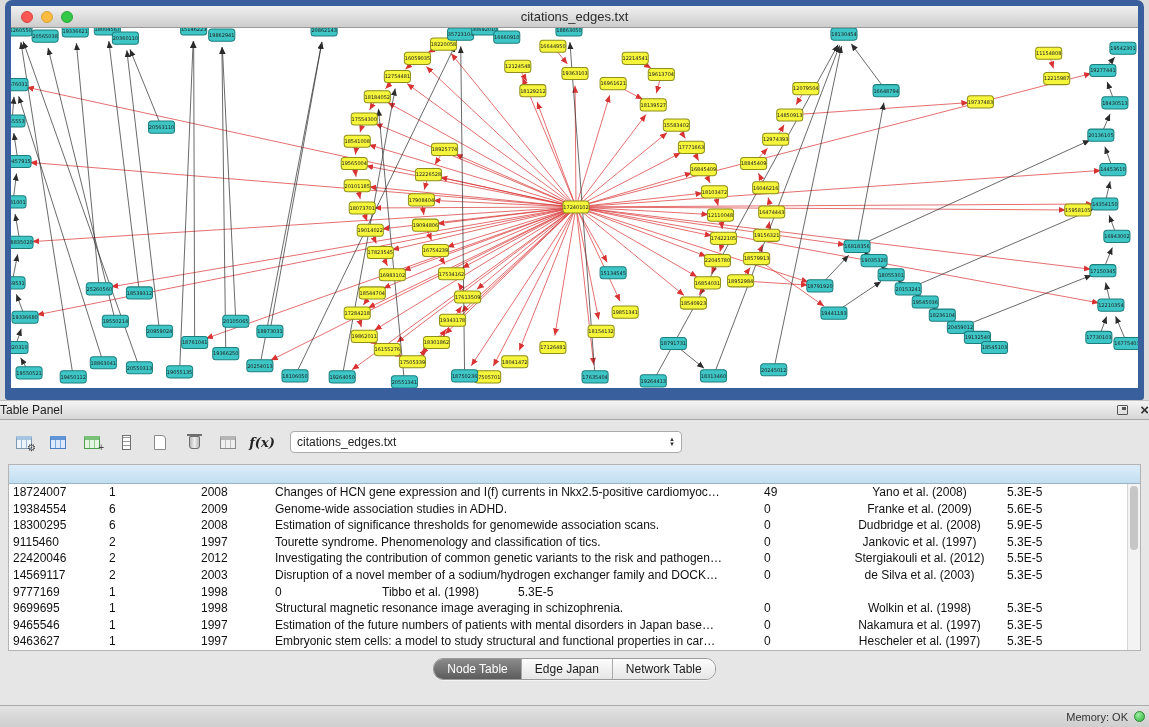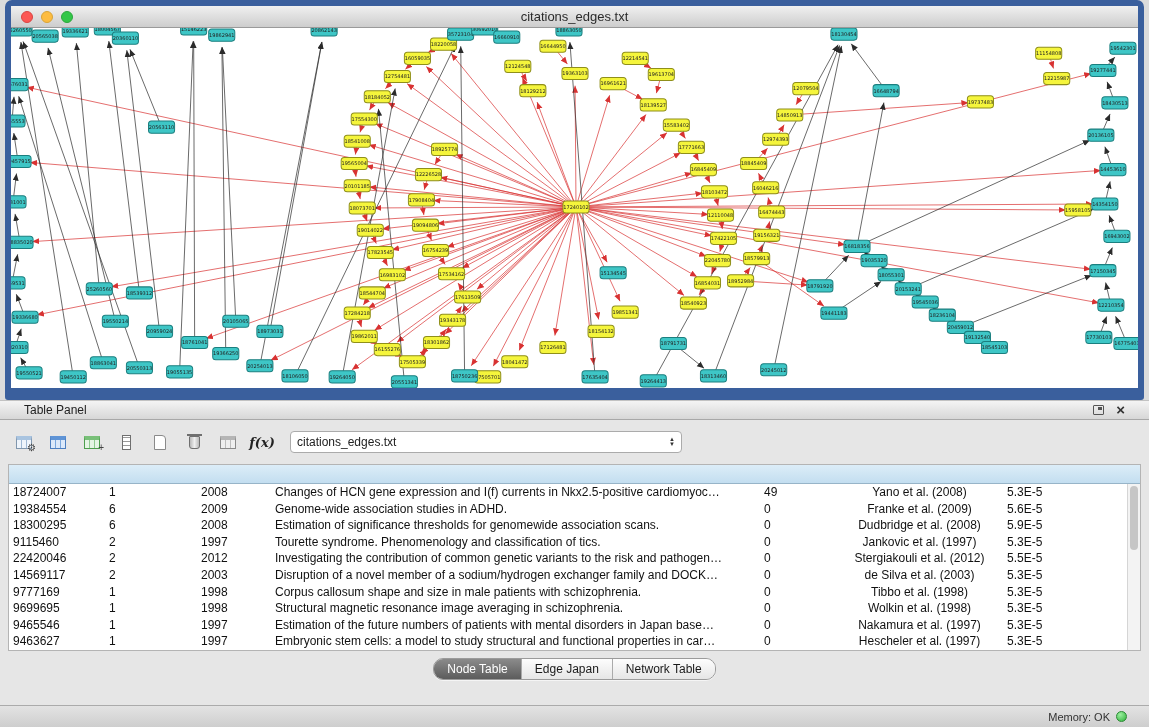--- a/index.html
+++ b/index.html
@@ -13,21 +13,21 @@
   .tl { width:12px; height:12px; border-radius:50%; display:inline-block; margin-left:8px; }
   .tl.red    { background:#fc5753; border:1px solid #d94542; margin-left:10px; }
   .tl.yellow { background:#fdbc40; border:1px solid #d8a438; }
   .tl.green  { background:#33c748; border:1px solid #2ca73d; }
   .titlebar .title { position:absolute; left:0; right:0; text-align:center; font-size:13px; color:#2b2b2b; }
   .canvas { flex:1; background:#fff; position:relative; overflow:hidden; }
   .canvas svg { width:100%; height:100%; display:block; }
   svg text { font-family:"DejaVu Sans", sans-serif; }
 
   
-  .panel-titlebar { height:20px; background:linear-gradient(#f4f4f4,#d7d7d7); border-top:1px solid #c2c2c2; border-bottom:1px solid #a8a8a8; display:flex; align-items:center; font-size:12px; color:#222; padding:0 24px; flex:0 0 20px;text-align:right; }
+  .panel-titlebar { height:20px; background:linear-gradient(#f4f4f4,#d7d7d7); border-top:1px solid #c2c2c2; border-bottom:1px solid #a8a8a8; display:flex; align-items:center; font-size:12px; color:#222; padding:0 0; flex:0 0 20px;text-align:right; }
   .panel-titlebar .spacer { flex:1; }
   .float-icon { width:11px; height:10px; border:1px solid #555; border-radius:1px; margin-right:12px; position:relative; }
   .float-icon::after { content:""; position:absolute; right:1px; top:1px; width:4px; height:3px; background:#555; }
   .close-x { font-size:15px; font-weight:bold; color:#333; line-height:14px; cursor:default; }
 
   .panel-body { flex:1; background:#e6e6e6; display:flex; flex-direction:column; }
 
   .toolbar { display:flex; align-items:center; margin:9px 10px 7px 10px; }
   .btns { display:flex; align-items:center; gap:6px; }
   .tbtn { width:28px; height:26px; background:transparent; border:none; display:flex; align-items:center; justify-content:center; position:relative; }
@@ -57,21 +57,21 @@
   .td.align-center { text-align:center; }
   .vscroll { position:absolute; top:19px; right:0; bottom:0; width:13px; background:#f3f3f3; border-left:1px solid #d5d5d5; }
   .vscroll .thumb { margin:2px 2px; height:64px; background:#c6c6c6; border-radius:5px; }
 
   .tabs-row { display:flex; justify-content:center; margin-top:7px; }
   .tabs { display:inline-flex; border:1px solid #9b9b9b; border-radius:10px; overflow:hidden; box-shadow:0 1px 0 rgba(255,255,255,.6); }
   .tab { font-size:12px; padding:3px 13px; background:linear-gradient(#fdfdfd,#e6e6e6); color:#1a1a1a; border:none; border-left:1px solid #aaa; }
   .tab:first-child { border-left:none; }
   .tab.active { background:linear-gradient(#8b8b8b,#5c5c5c); color:#fff; }
 
-  .statusbar { height:22px; flex:0 0 22px; background:linear-gradient(#e3e3e3,#cecece); border-top:1px solid #ababab; display:flex; align-items:center; justify-content:flex-end; padding-right:22px; }
+  .statusbar { height:22px; flex:0 0 22px; background:linear-gradient(#e3e3e3,#cecece); border-top:1px solid #ababab; display:flex; align-items:center; justify-content:flex-end; padding-right:4px; }
   .statusbar .mem { font-size:11px; color:#333; }
   .led { width:11px; height:11px; border-radius:50%; background:radial-gradient(circle at 35% 30%, #9cf0a0, #2fb13a); border:1px solid #2a8a33; margin-left:6px; }
 </style>
 </head>
 <body>
 
 <div class="desktop">
   <div class="net-window">
     <div class="titlebar">
       <span class="tl red"></span>
@@ -898,21 +898,20 @@
           <div class="td align-left" style="width: 74px;">2003</div>
           <div class="td align-left" style="width: 489px;">Disruption of a novel member of a sodium/hydrogen exchanger family and DOCK…</div>
           <div class="td align-left" style="width: 76px;">0</div>
           <div class="td align-center" style="width: 167px;">de Silva et al. (2003)</div>
           <div class="td align-left" style="width: 86px;">5.3E-5</div>
         </div>
         <div class="tr">
           <div class="td align-left" style="width: 96px;">9777169</div>
           <div class="td align-left" style="width: 92px;">1</div>
           <div class="td align-left" style="width: 74px;">1998</div>
-          <div class="td align-left" style="width: 489px;">Corpus callosum shape and size in male patients with schizophrenia.</div>
           <div class="td align-left" style="width: 76px;">0</div>
           <div class="td align-center" style="width: 167px;">Tibbo et al. (1998)</div>
           <div class="td align-left" style="width: 86px;">5.3E-5</div>
         </div>
         <div class="tr">
           <div class="td align-left" style="width: 96px;">9699695</div>
           <div class="td align-left" style="width: 92px;">1</div>
           <div class="td align-left" style="width: 74px;">1998</div>
           <div class="td align-left" style="width: 489px;">Structural magnetic resonance image averaging in schizophrenia.</div>
           <div class="td align-left" style="width: 76px;">0</div>

